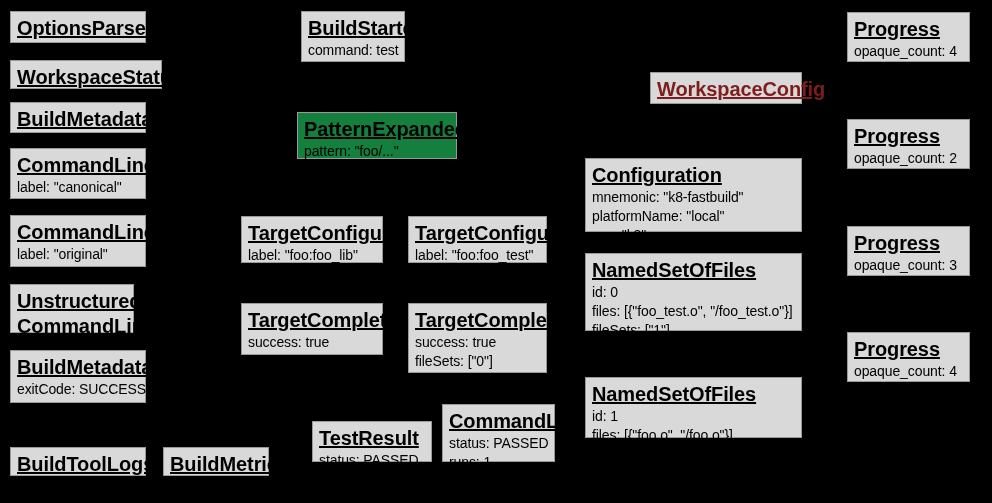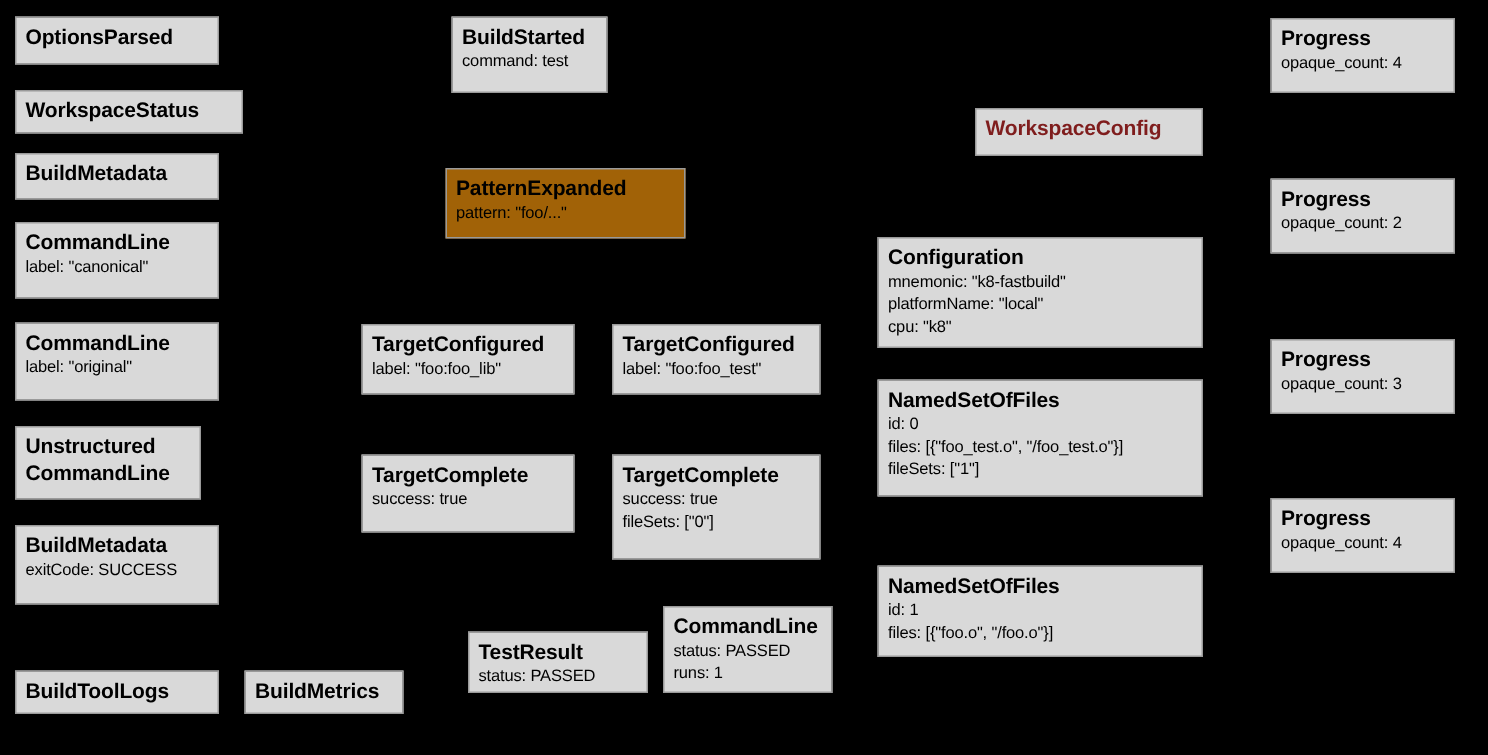--- a/index.html
+++ b/index.html
@@ -22,36 +22,37 @@
     position: absolute;
     box-sizing: border-box;
     background: #d9d9d9;
     border: 1px solid #9a9a9a;
     padding: 4px 6px 5px 6px;
     color: #000000;
     line-height: 1.0;
   }
   .node-title {
     display: inline-block;
-    font-size: 14px;
+    font-size: 20px;
     font-weight: bold;
+    text-decoration: underline;
     text-underline-offset: 1px;
     letter-spacing: -0.1px;
     white-space: nowrap;
     line-height: 1.22;
   }
   .node-title.two-line {
     white-space: normal;
     line-height: 1.26;
   }
   .node-fields {
     margin-top: 1px;
   }
   .node-field {
-    font-size: 11px;
+    font-size: 14px;
     font-weight: normal;
     text-decoration: none;
     white-space: nowrap;
     line-height: 1.34;
     letter-spacing: -0.1px;
   }
 </style>
 </head>
 <body>
 
@@ -67,21 +68,21 @@
       </div></div>
     <div class="node" style="left: 10px; top: 284px; width: 124px; height: 49px; background: rgb(217, 217, 217); border-color: rgb(154, 154, 154); color: rgb(0, 0, 0);"><div class="node-title two-line">Unstructured CommandLine</div></div>
     <div class="node" style="left: 10px; top: 350px; width: 136px; height: 53px; background: rgb(217, 217, 217); border-color: rgb(154, 154, 154); color: rgb(0, 0, 0);"><div class="node-title">BuildMetadata</div><div class="node-fields">
         <div class="node-field">exitCode: SUCCESS</div>
       </div></div>
     <div class="node" style="left: 163px; top: 447px; width: 106px; height: 29px; background: rgb(217, 217, 217); border-color: rgb(154, 154, 154); color: rgb(0, 0, 0);"><div class="node-title">BuildMetrics</div></div>
     <div class="node" style="left: 10px; top: 447px; width: 136px; height: 29px; background: rgb(217, 217, 217); border-color: rgb(154, 154, 154); color: rgb(0, 0, 0);"><div class="node-title">BuildToolLogs</div></div>
     <div class="node" style="left: 301px; top: 11px; width: 104px; height: 51px; background: rgb(217, 217, 217); border-color: rgb(154, 154, 154); color: rgb(0, 0, 0);"><div class="node-title">BuildStarted</div><div class="node-fields">
         <div class="node-field">command: test</div>
       </div></div>
-    <div class="node" style="left: 297px; top: 112px; width: 160px; height: 47px; background: #a16207; border-color: rgb(154, 154, 154); color: rgb(0, 0, 0);"><div class="node-title">PatternExpanded</div><div class="node-fields">
+    <div class="node" style="left: 297px; top: 112px; width: 160px; height: 47px; background: #15803d; border-color: rgb(154, 154, 154); color: rgb(0, 0, 0);"><div class="node-title">PatternExpanded</div><div class="node-fields">
         <div class="node-field">pattern: "foo/..."</div>
       </div></div>
     <div class="node" style="left: 241px; top: 216px; width: 142px; height: 47px; background: rgb(217, 217, 217); border-color: rgb(154, 154, 154); color: rgb(0, 0, 0);"><div class="node-title">TargetConfigured</div><div class="node-fields">
         <div class="node-field">label: "foo:foo_lib"</div>
       </div></div>
     <div class="node" style="left: 408px; top: 216px; width: 139px; height: 47px; background: rgb(217, 217, 217); border-color: rgb(154, 154, 154); color: rgb(0, 0, 0);"><div class="node-title">TargetConfigured</div><div class="node-fields">
         <div class="node-field">label: "foo:foo_test"</div>
       </div></div>
     <div class="node" style="left: 241px; top: 303px; width: 142px; height: 52px; background: rgb(217, 217, 217); border-color: rgb(154, 154, 154); color: rgb(0, 0, 0);"><div class="node-title">TargetComplete</div><div class="node-fields">
         <div class="node-field">success: true</div>

